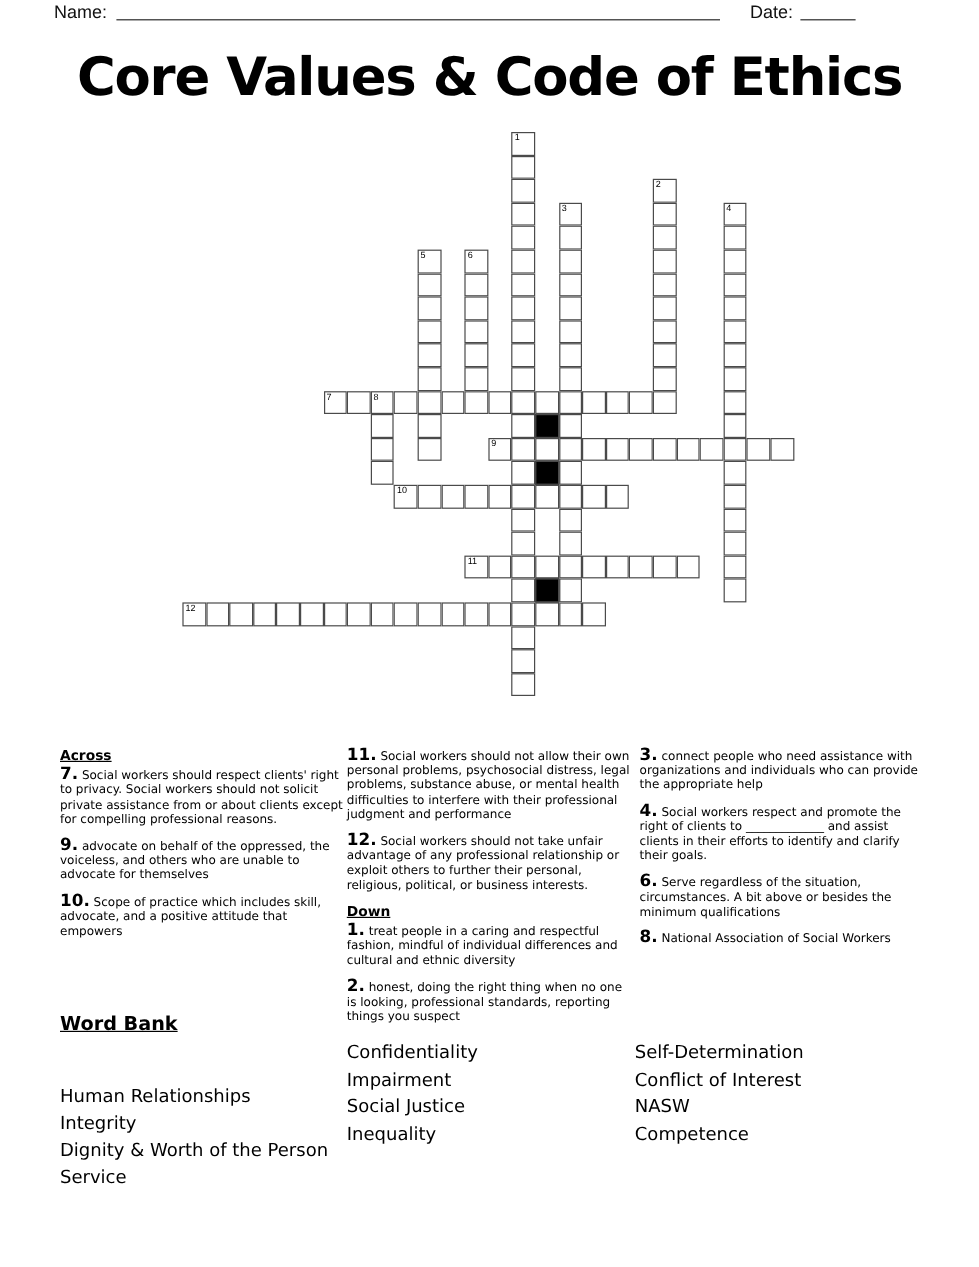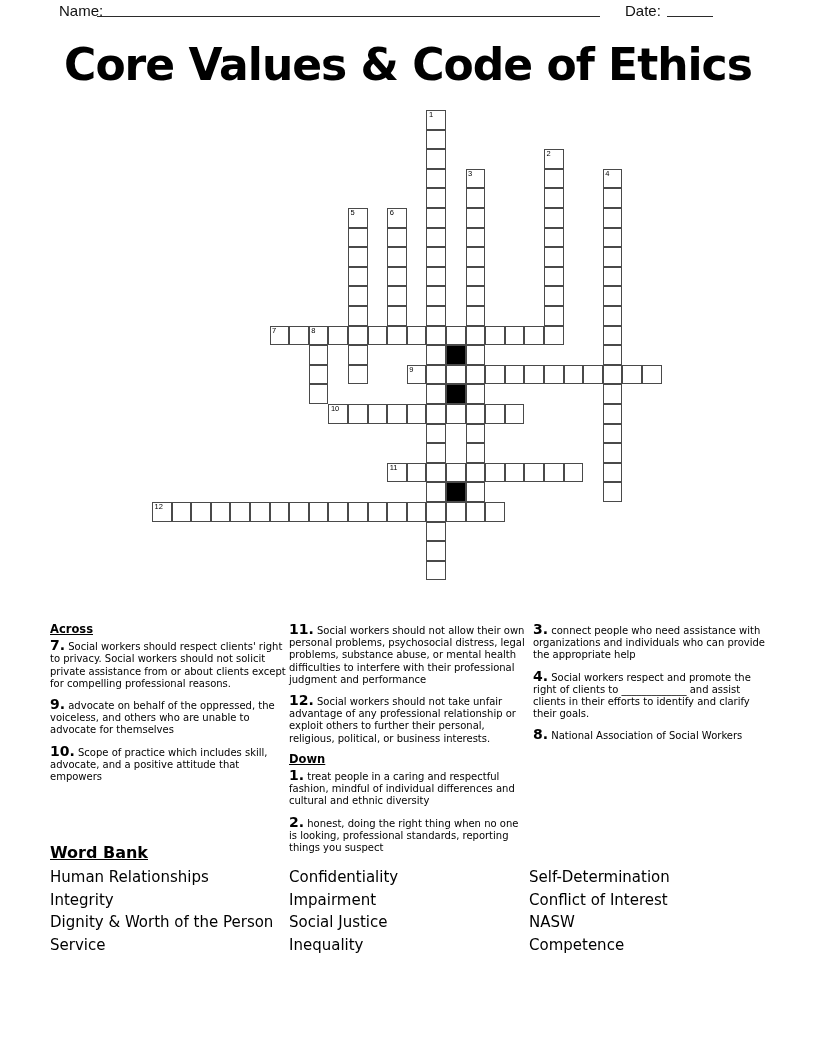--- a/index.html
+++ b/index.html
@@ -32,30 +32,30 @@
   .clue-col { position:absolute; top:623px; width:237px; font-size:10px; line-height:12.2px; }
   .clue-col-1 { left:50px; }
   .clue-col-2 { left:289px; }
   .clue-col-3 { left:533px; }
   .sec-head { font-weight:bold; text-decoration:underline; font-size:11.5px; margin:0 0 4px 0; }
   .clue { margin:0 0 8px 0; }
   .clue .cnum { font-size:14px; }
   
   .wb-head { position:absolute; left:50px; top:843px; font-size:16px; font-weight:bold; text-decoration:underline; }
   .wb-col { position:absolute; top:866px; font-size:15px; line-height:22.6px; white-space:nowrap; }
-  .wb-col-1 { left:50px; }
+  .wb-col-1 { left:50px;margin-top:36px; }
   .wb-col-2 { left:289px; }
   .wb-col-3 { left:529px; }
 </style>
 </head>
 <body>
 
 <div class="page">
 
-  <span class="hdr-label" style="left:59px;">Name:</span>
+  <span class="hdr-label" style="left:45px;">Name:</span>
   <div class="hdr-line" style="left:97px; width:503px;"></div>
   <span class="hdr-label" style="left:625px;">Date:</span>
   <div class="hdr-line" style="left:667px; width:46px;"></div>
 
   <div class="title">Core Values &amp; Code of Ethics</div>
 
   <div>
       <div class="cell" style="left: 269.6px; top: 325.6px; border-color: rgb(74, 74, 74);">
         <span class="cellnum">7</span>
       </div>
@@ -234,20 +234,21 @@
   <div class="clue-col clue-col-2">
       <p class="clue"><b class="cnum">11.</b><span> Social workers should not allow their own personal problems, psychosocial distress, legal problems, substance abuse, or mental health difficulties to interfere with their professional judgment and performance</span></p>
       <p class="clue"><b class="cnum">12.</b><span> Social workers should not take unfair advantage of any professional relationship or exploit others to further their personal, religious, political, or business interests.</span></p>
       <div class="sec-head">Down</div>
       <p class="clue"><b class="cnum">1.</b><span> treat people in a caring and respectful fashion, mindful of individual differences and cultural and ethnic diversity</span></p>
       <p class="clue"><b class="cnum">2.</b><span> honest, doing the right thing when no one is looking, professional standards, reporting things you suspect</span></p>
     </div>
   <div class="clue-col clue-col-3">
       <p class="clue"><b class="cnum">3.</b><span> connect people who need assistance with organizations and individuals who can provide the appropriate help</span></p>
       <p class="clue"><b class="cnum">4.</b><span> Social workers respect and promote the right of clients to _____________ and assist clients in their efforts to identify and clarify their goals.</span></p>
+      <p class="clue"><b class="cnum">6.</b><span> Serve regardless of the situation, circumstances. A bit above or besides the minimum qualifications</span></p>
       <p class="clue"><b class="cnum">8.</b><span> National Association of Social Workers</span></p>
     </div>
 
   <div class="wb-head">Word Bank</div>
   <div class="wb-col wb-col-1">
       <div>Human Relationships</div>
       <div>Integrity</div>
       <div>Dignity &amp; Worth of the Person</div>
       <div>Service</div>
     </div>

